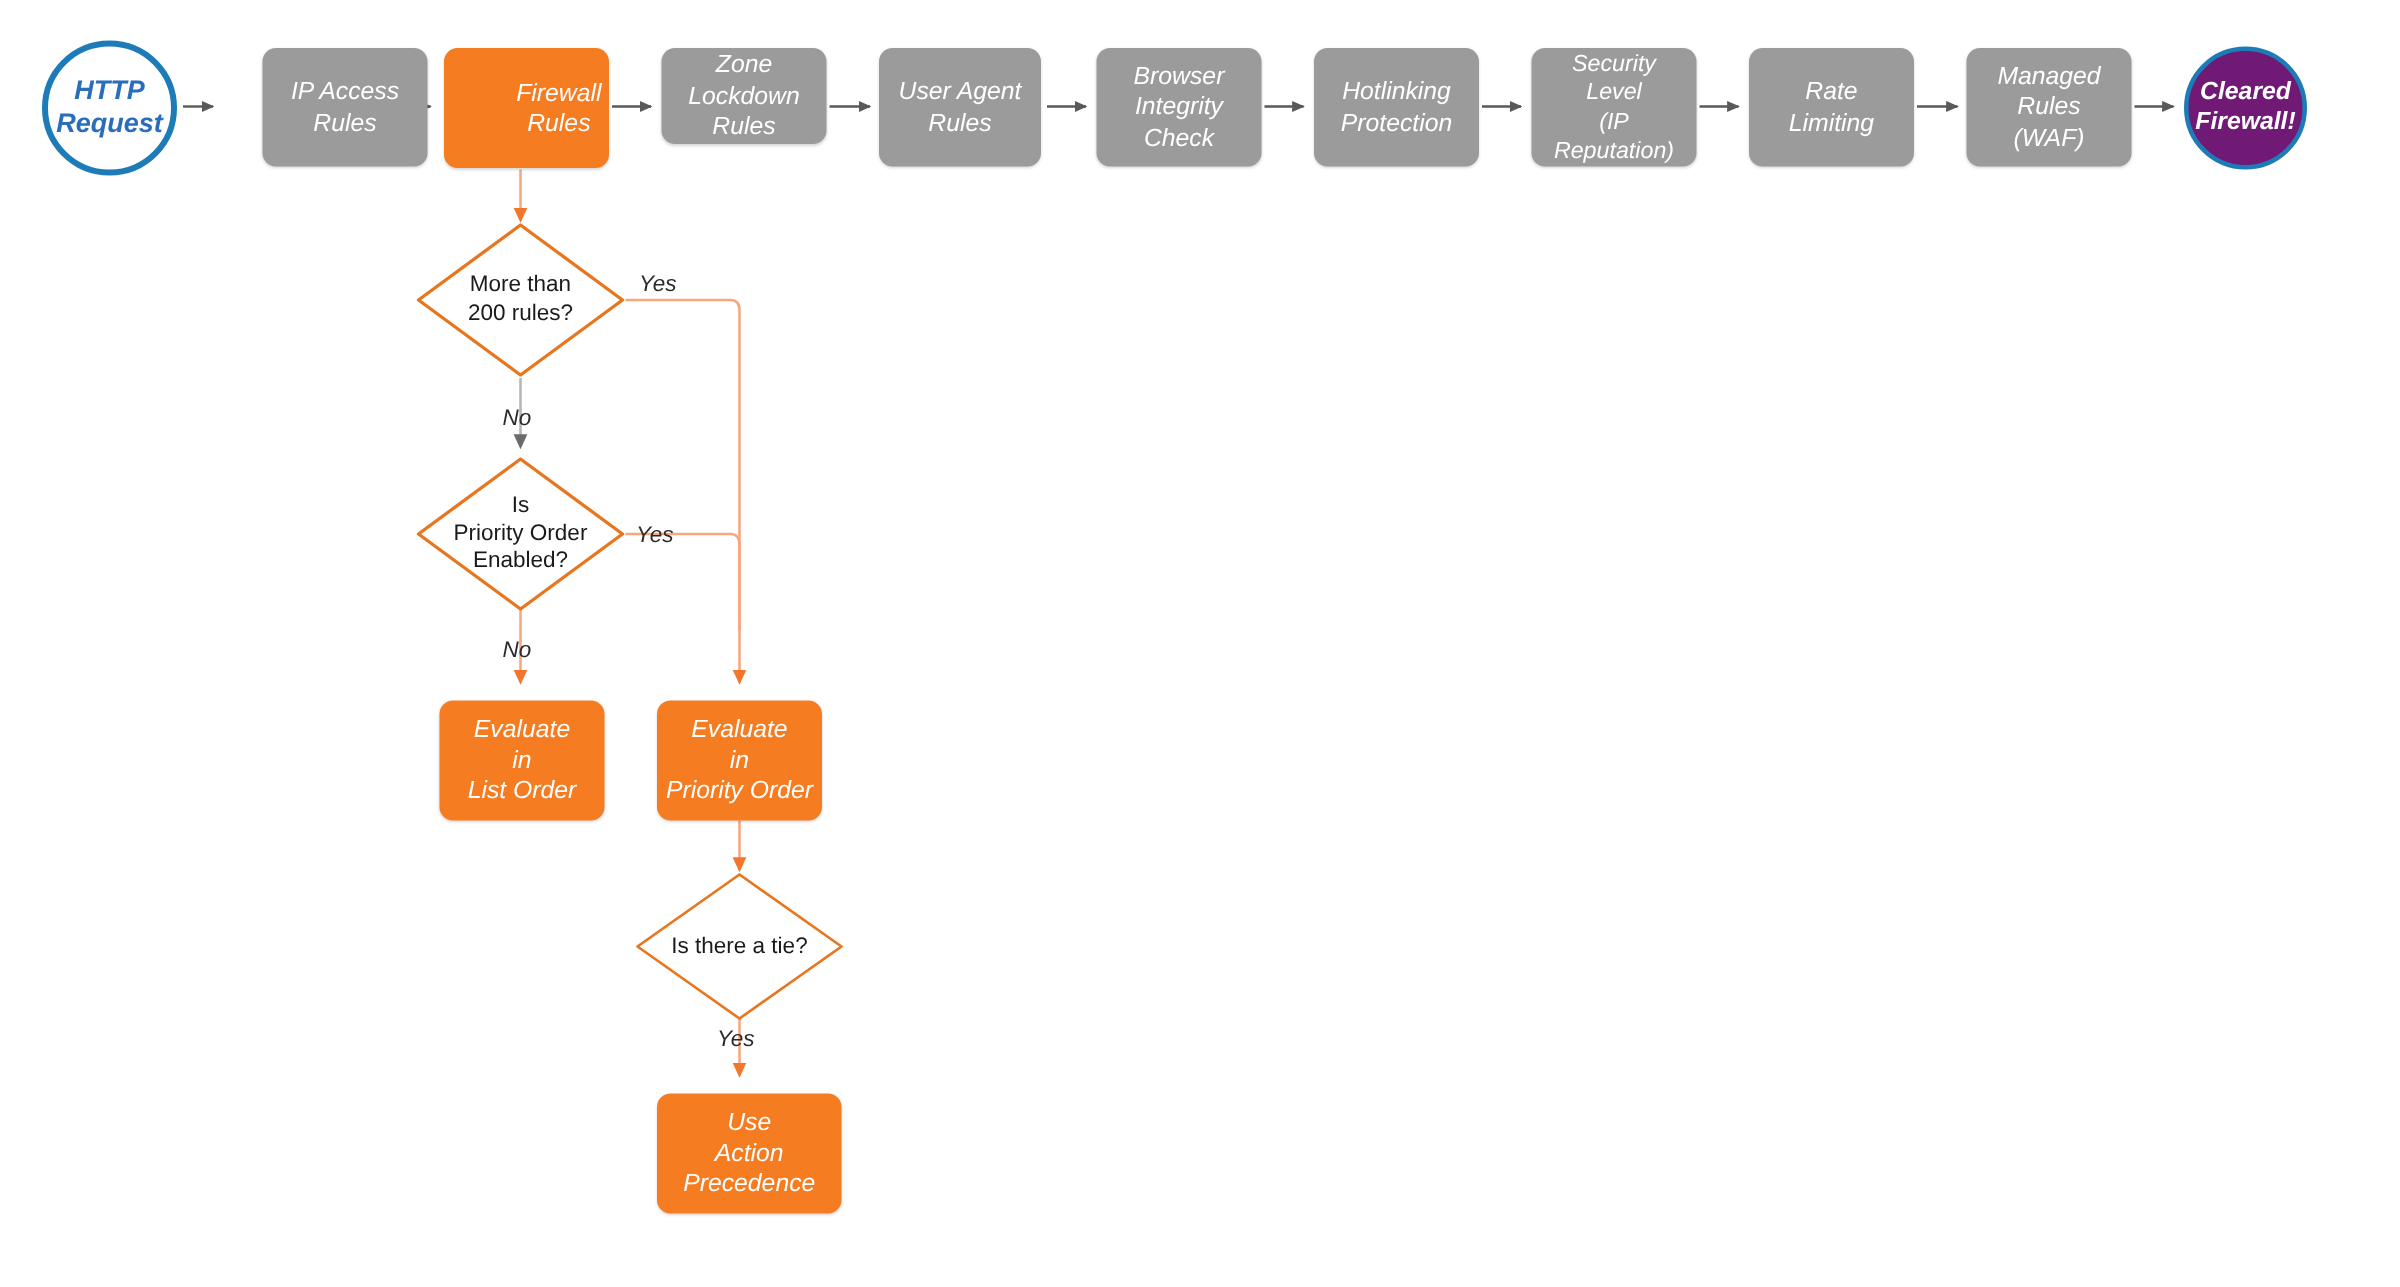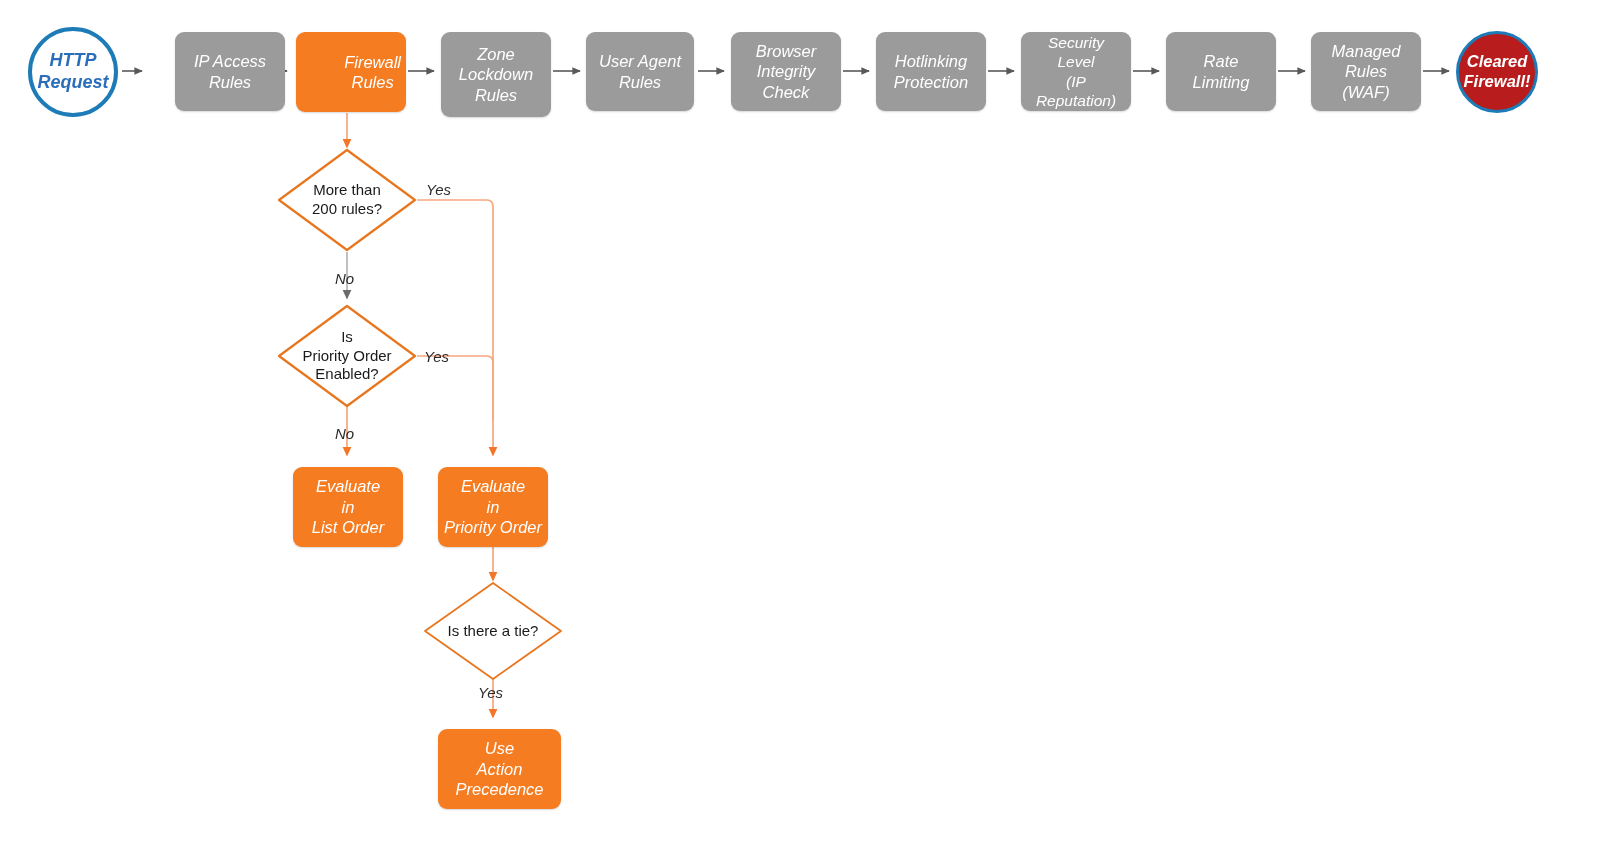--- a/index.html
+++ b/index.html
@@ -76,21 +76,21 @@
   .circle-open {
     background: #ffffff;
     border: 4px solid #1d7cb8;
   }
   .circle-open .label {
     color: #2a6ebb;
     font-size: 18px;
     text-align: center;
   }
   .circle-filled {
-    background: #b91c1c;
+    background: #701a75;
     border: 3px solid #1d7cb8;
   }
   .circle-filled .label {
     color: #ffffff;
     font-size: 16.5px;
   }
 
   
   .diamond {
     background: transparent;
@@ -173,21 +173,21 @@
   <div class="node box box-gray" style="left:151px; top:32px; width:110px; height:79px;margin-left:24px;">
     <span class="label">IP Access
 Rules</span>
   </div>
 
   <div class="node box box-orange" style="left:296px; top:32px; width:110px; height:80px;justify-content:flex-end;">
     <span class="label">Firewall
 Rules</span>
   </div>
 
-  <div class="node box box-gray" style="left:441px; top:32px; width:110px; height:85px;">
+  <div class="node box box-gray" style="left:441px; top:32px; width:110px; height:64px;">
     <span class="label">Zone
 Lockdown
 Rules</span>
   </div>
 
   <div class="node box box-gray" style="left:586px; top:32px; width:108px; height:79px;">
     <span class="label">User Agent
 Rules</span>
   </div>
 

